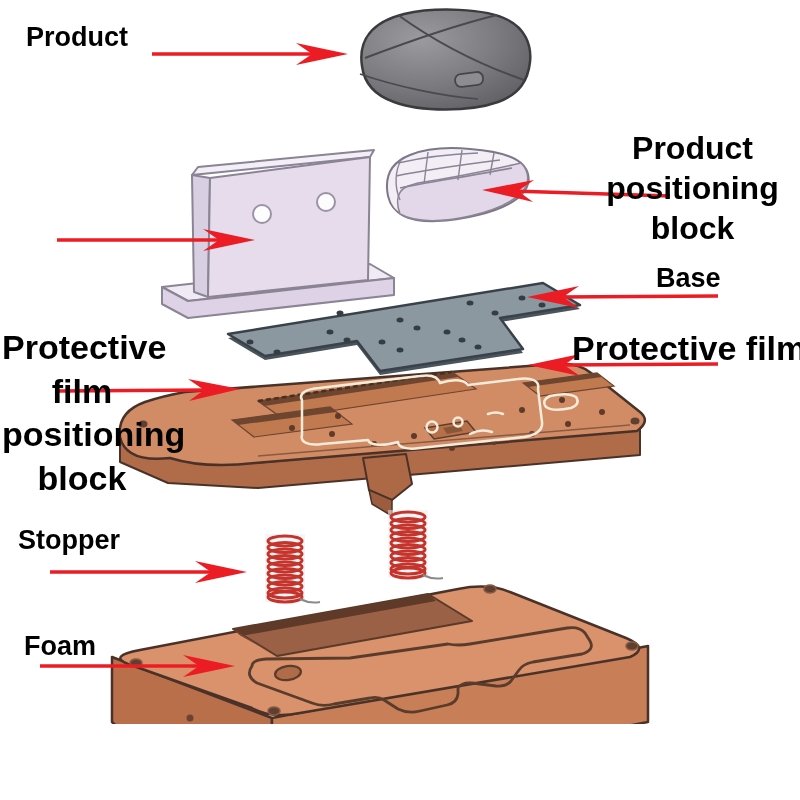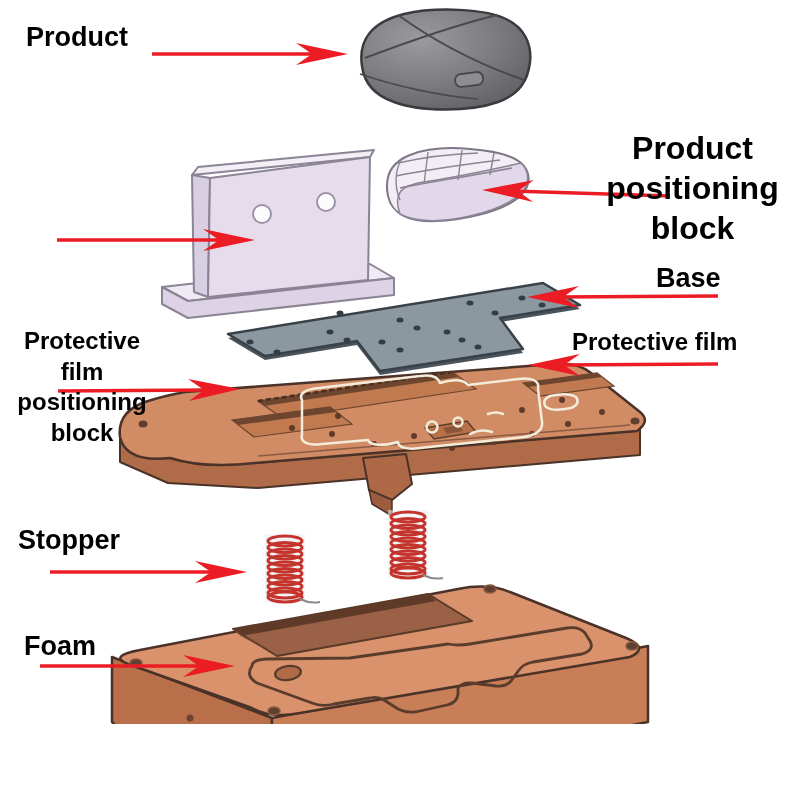--- a/index.html
+++ b/index.html
@@ -3,21 +3,21 @@
 <meta charset="utf-8">
 <style>
   html,body{margin:0;padding:0;background:#ffffff;}
   .stage{position:relative;width:800px;height:724px;background:#ffffff;overflow:hidden;
          font-family:"Liberation Sans", sans-serif;}
   .stage svg{position:absolute;left:0;top:0;}
   .lbl{position:absolute;color:#000;font-weight:700;white-space:nowrap;line-height:1.25;}
   .lbl.center{white-space:normal;text-align:center;}
   .f27{font-size:27px;}
   .f26{font-size:32px;}
-  .f25{font-size:24px;line-height:1.28;}
+  .f25{font-size:34px;line-height:1.28;}
 </style>
 </head>
 <body>
 
 <div class="stage">
 
 <svg width="800" height="800" viewBox="0 0 800 800">
   <defs>
     <radialGradient id="gProd" cx="35%" cy="30%" r="85%">
       <stop offset="0%" stop-color="#9b9b9f"></stop>

